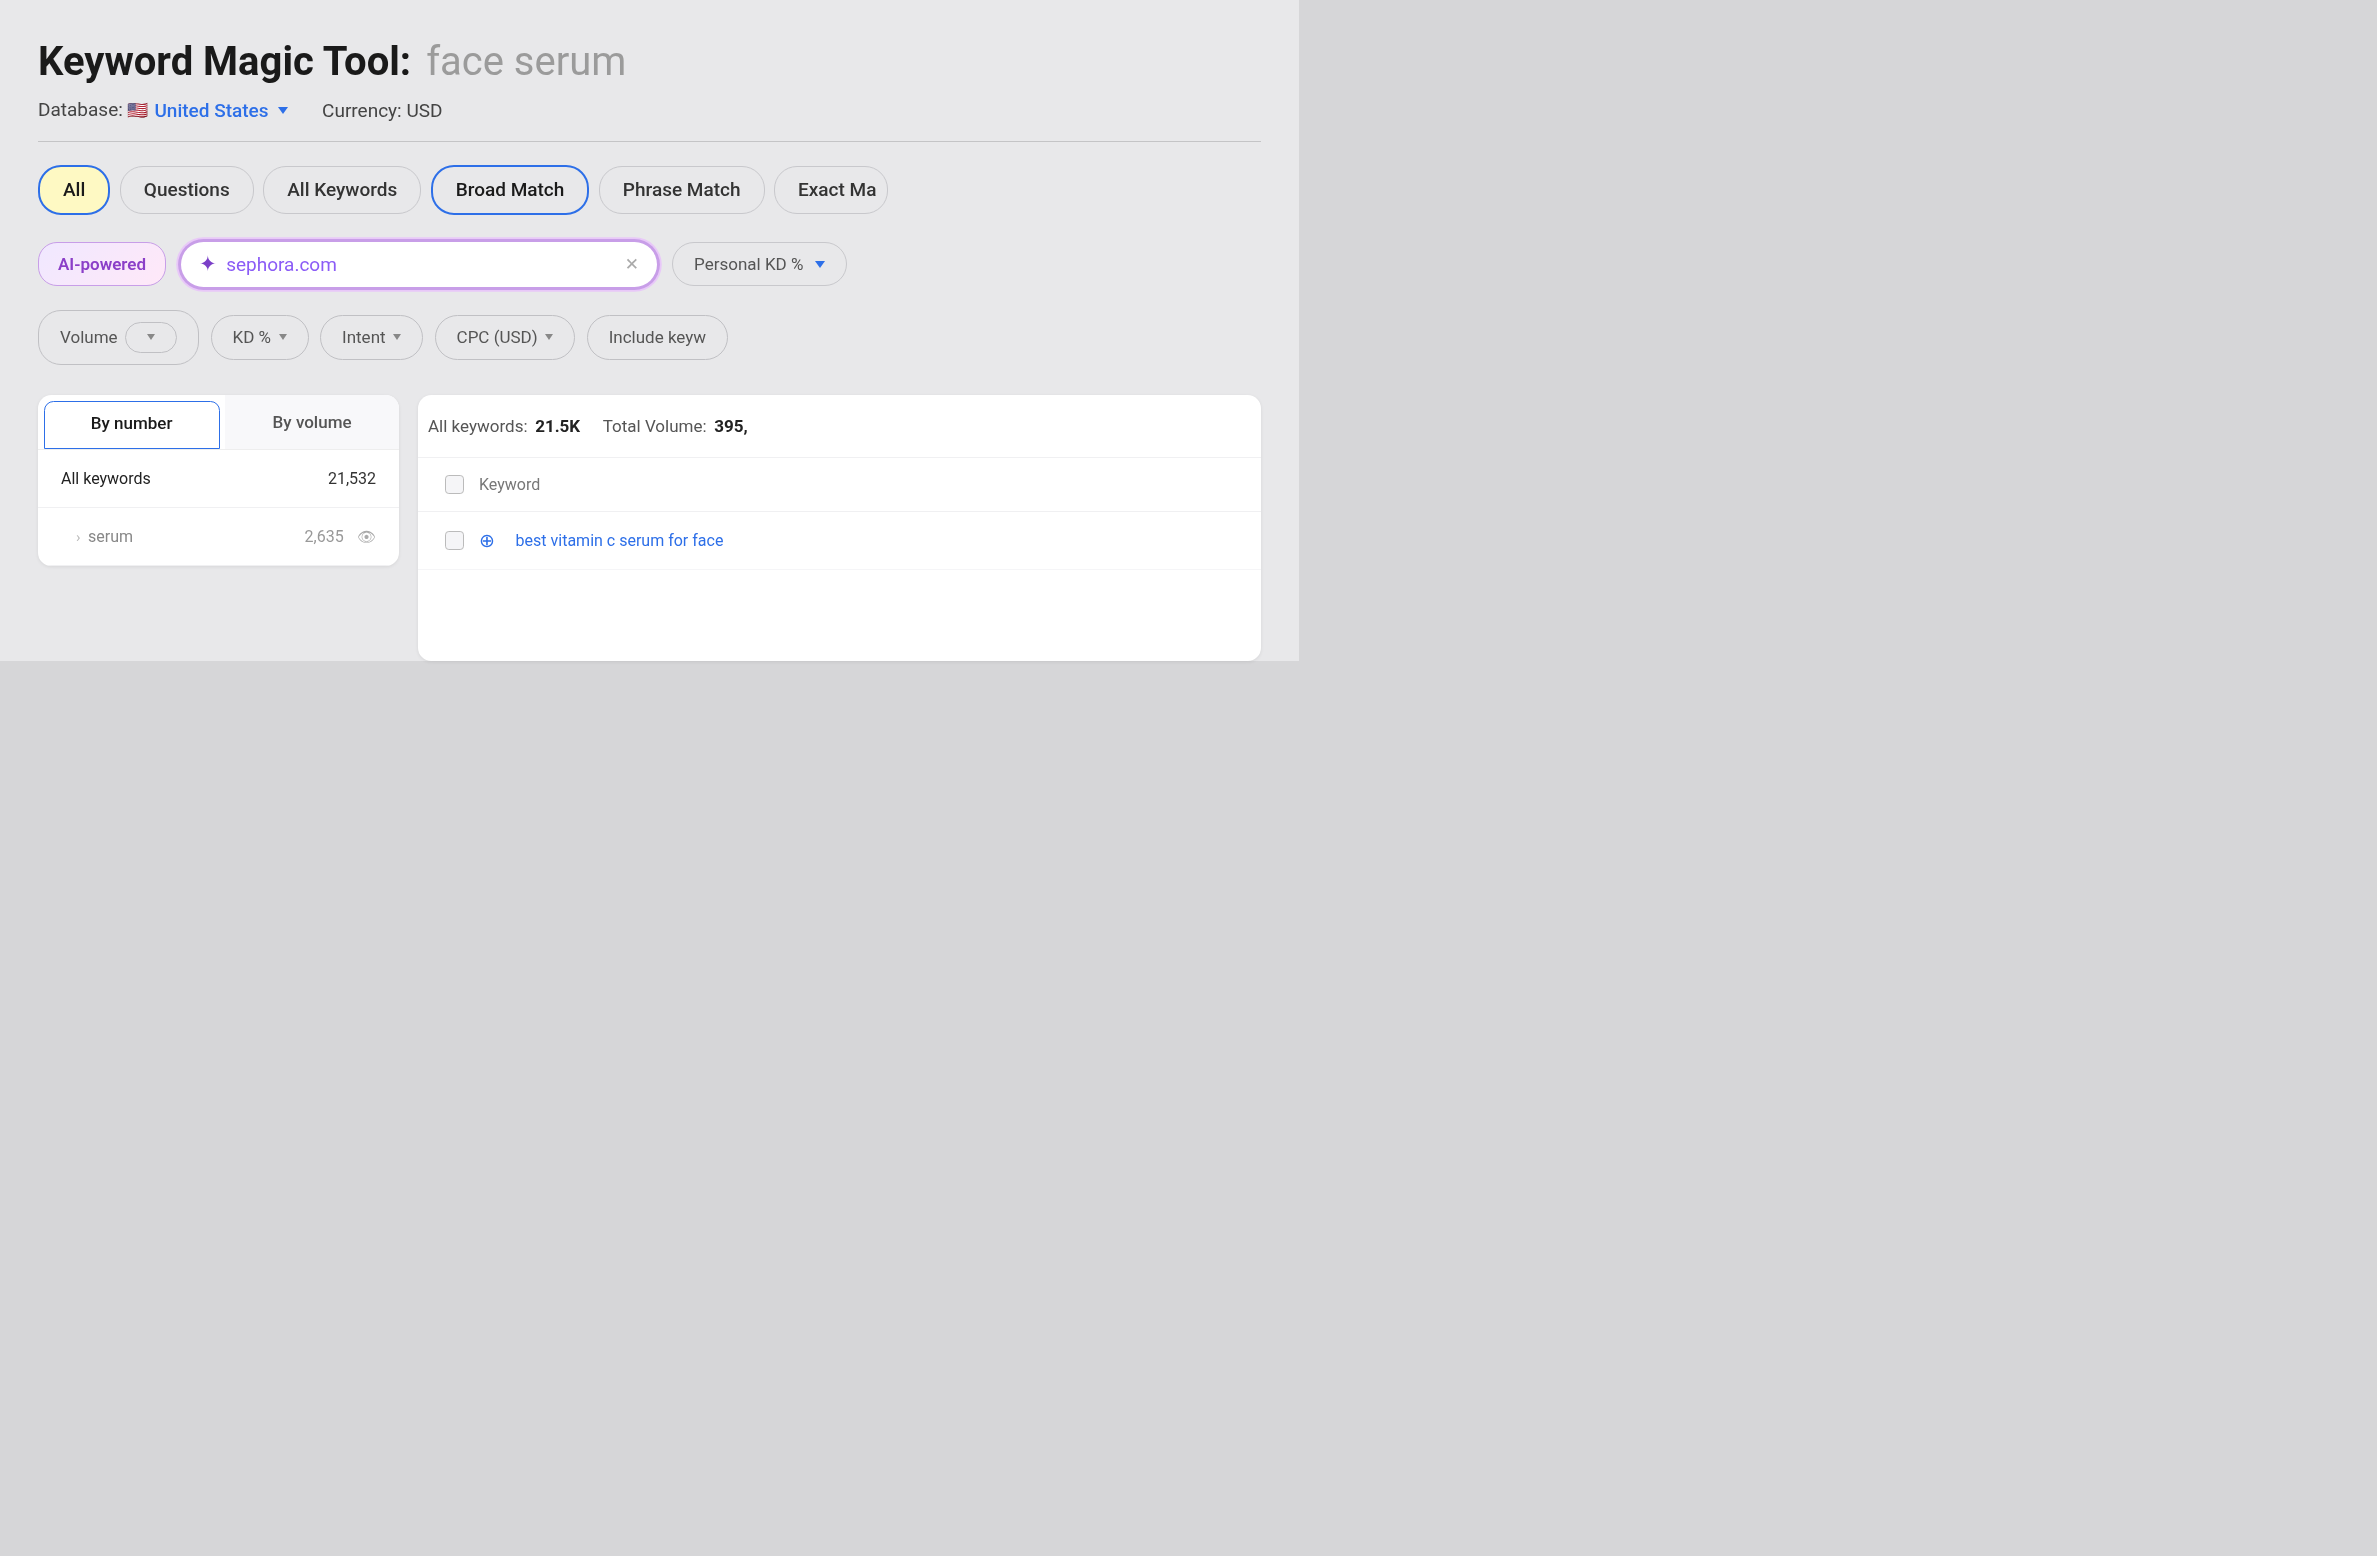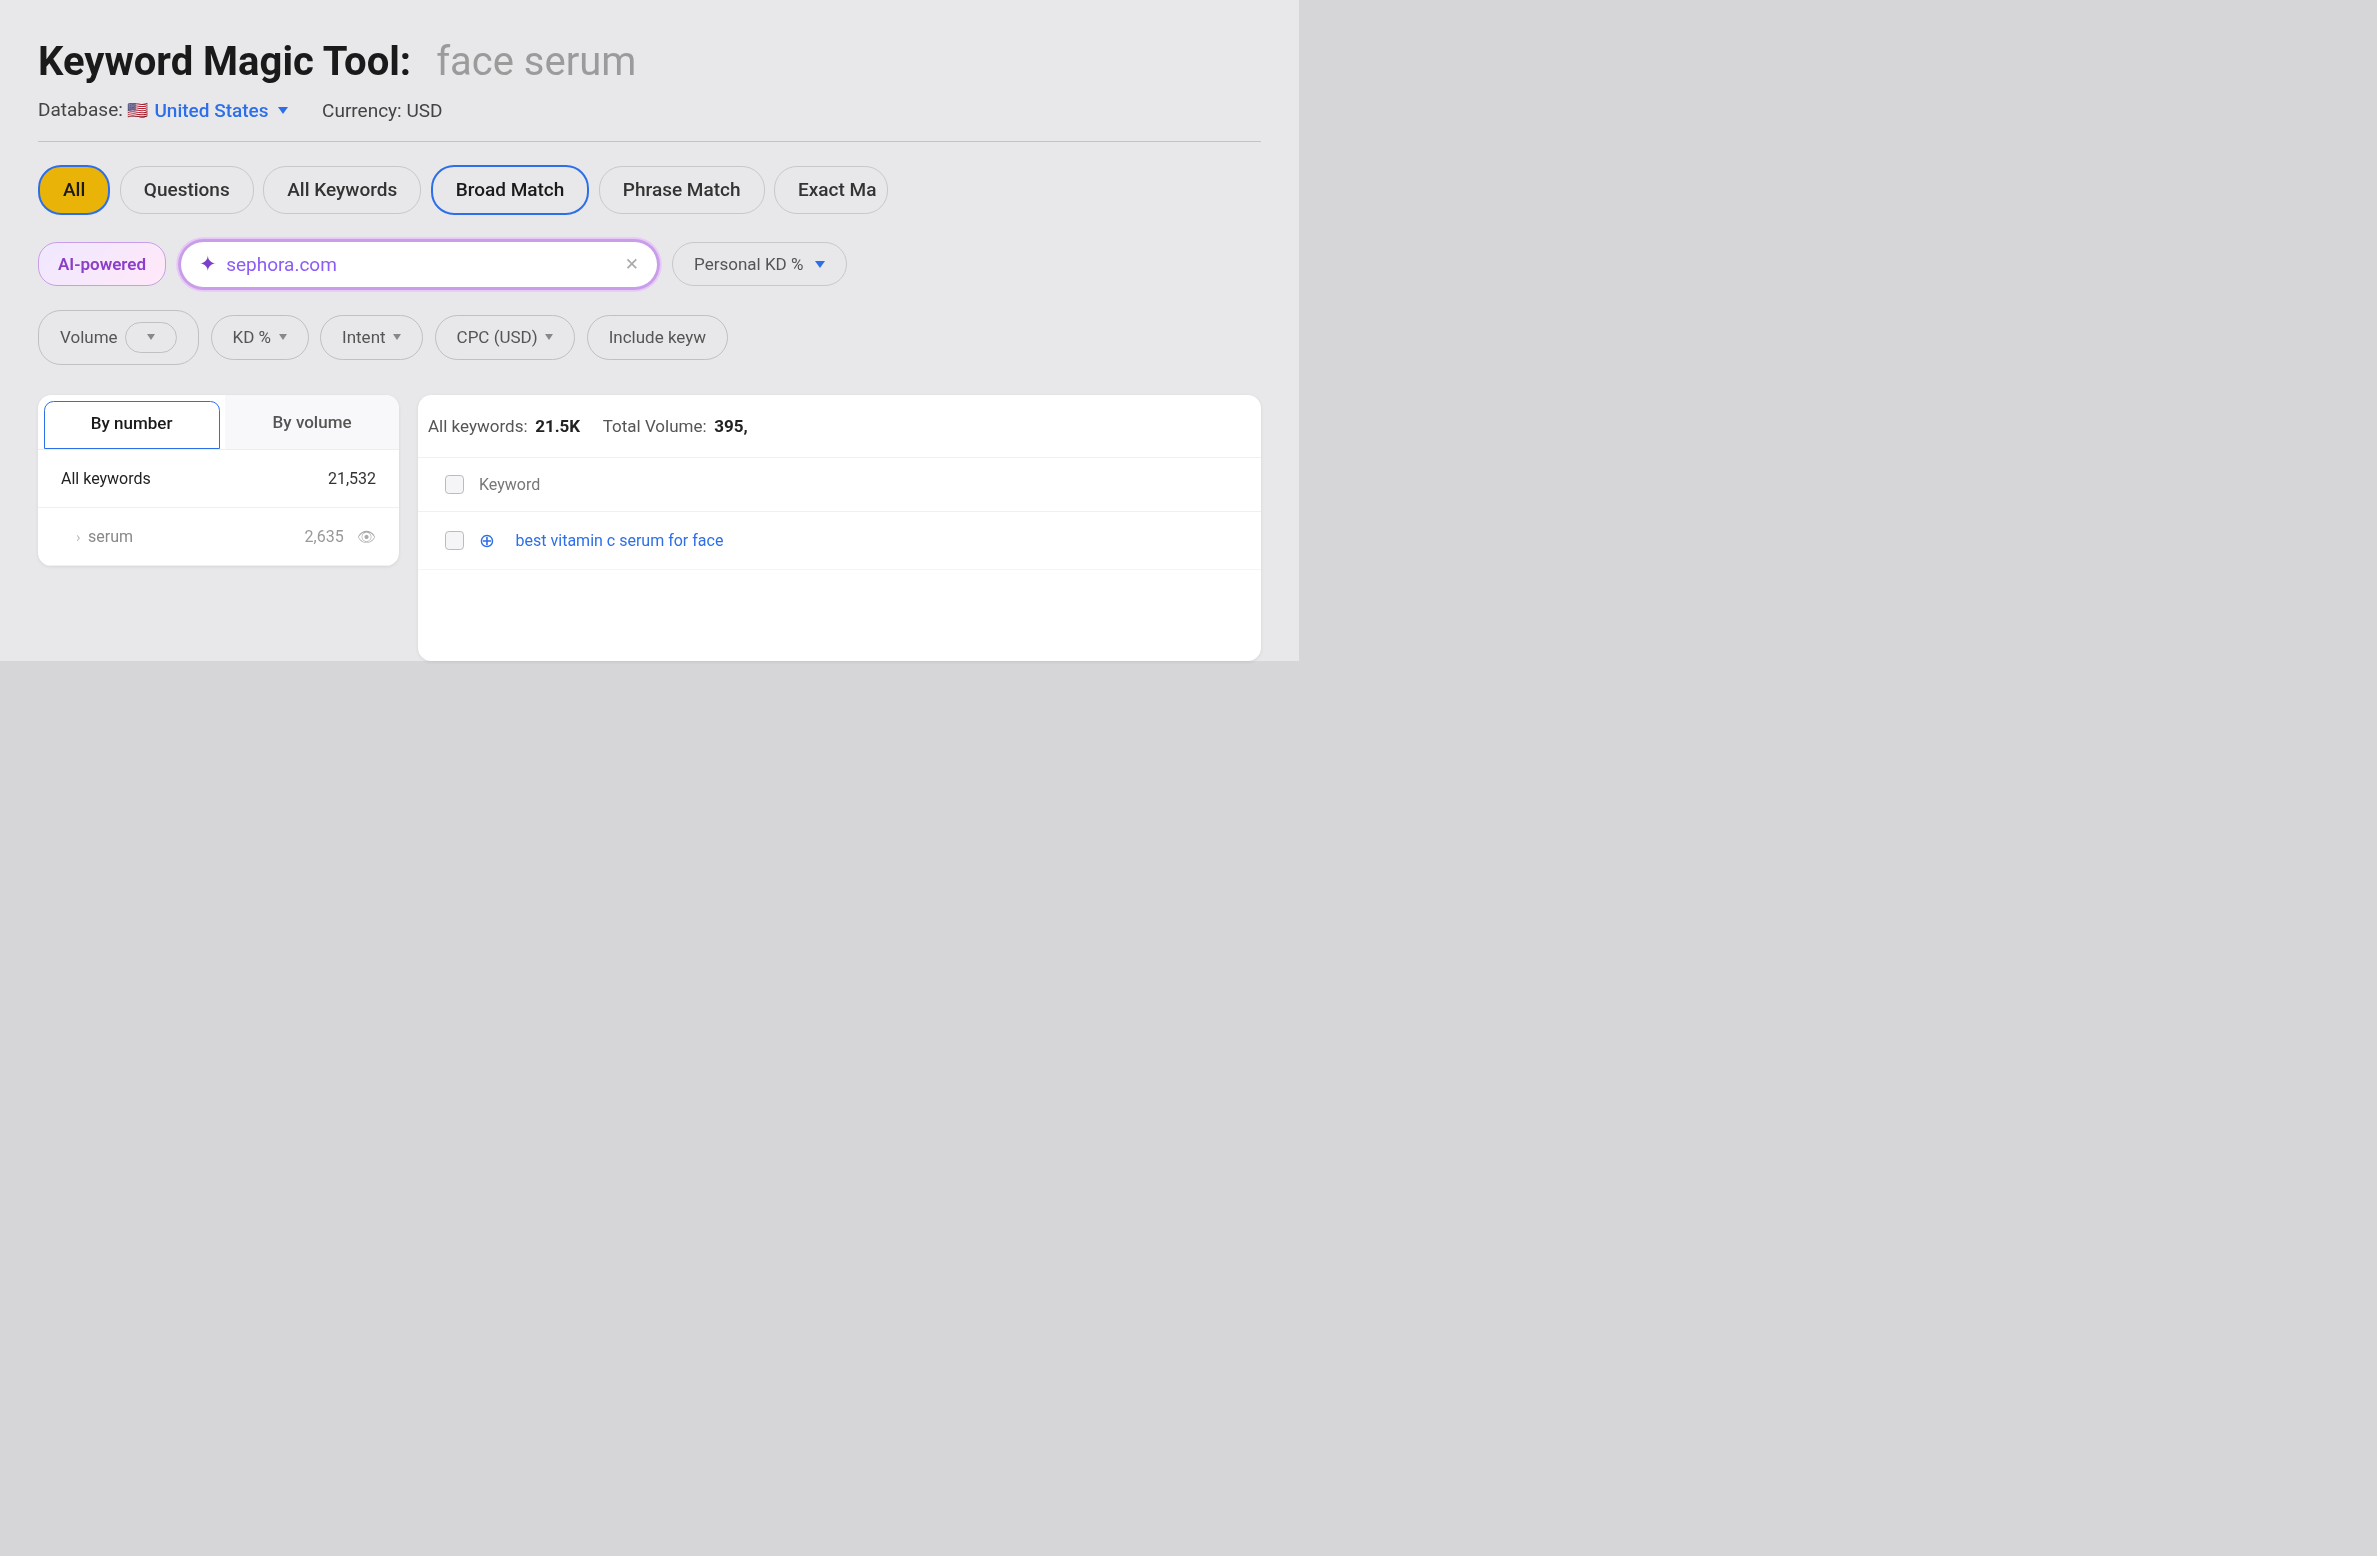--- a/index.html
+++ b/index.html
@@ -13,21 +13,21 @@
     .page {
       background: #e8e8ea;
       padding: 38px 38px 0 38px;
     }
     .header {
       margin-bottom: 19px;
     }
     .title-row {
       display: flex;
       align-items: baseline;
-      gap: 25px;
+      gap: 15px;
       margin-bottom: 13.3px;
     }
     .title-main {
       font-size: 40px;
       font-weight: 700;
       color: #1a1a1a;
     }
     .title-query {
       font-size: 40px;
       font-weight: 400;
@@ -79,21 +79,21 @@
       background: #e8e8ea;
       font-size: 19px;
       color: #333;
       cursor: pointer;
       white-space: nowrap;
       font-weight: 500;
     }
     .tab.active-blue {
       border: 2.4px solid #2d6fe8;
       color: #1a1a1a;
-      background: #eab308;
+      background: #fef9c3;
     }
     .tab.active-blue-selected {
       border: 2.4px solid #2d6fe8;
       background: #e8e8ea;
       color: #1a1a1a;
     }
     .tab.truncated {
       overflow: hidden;
       max-width: 114px;
     }

